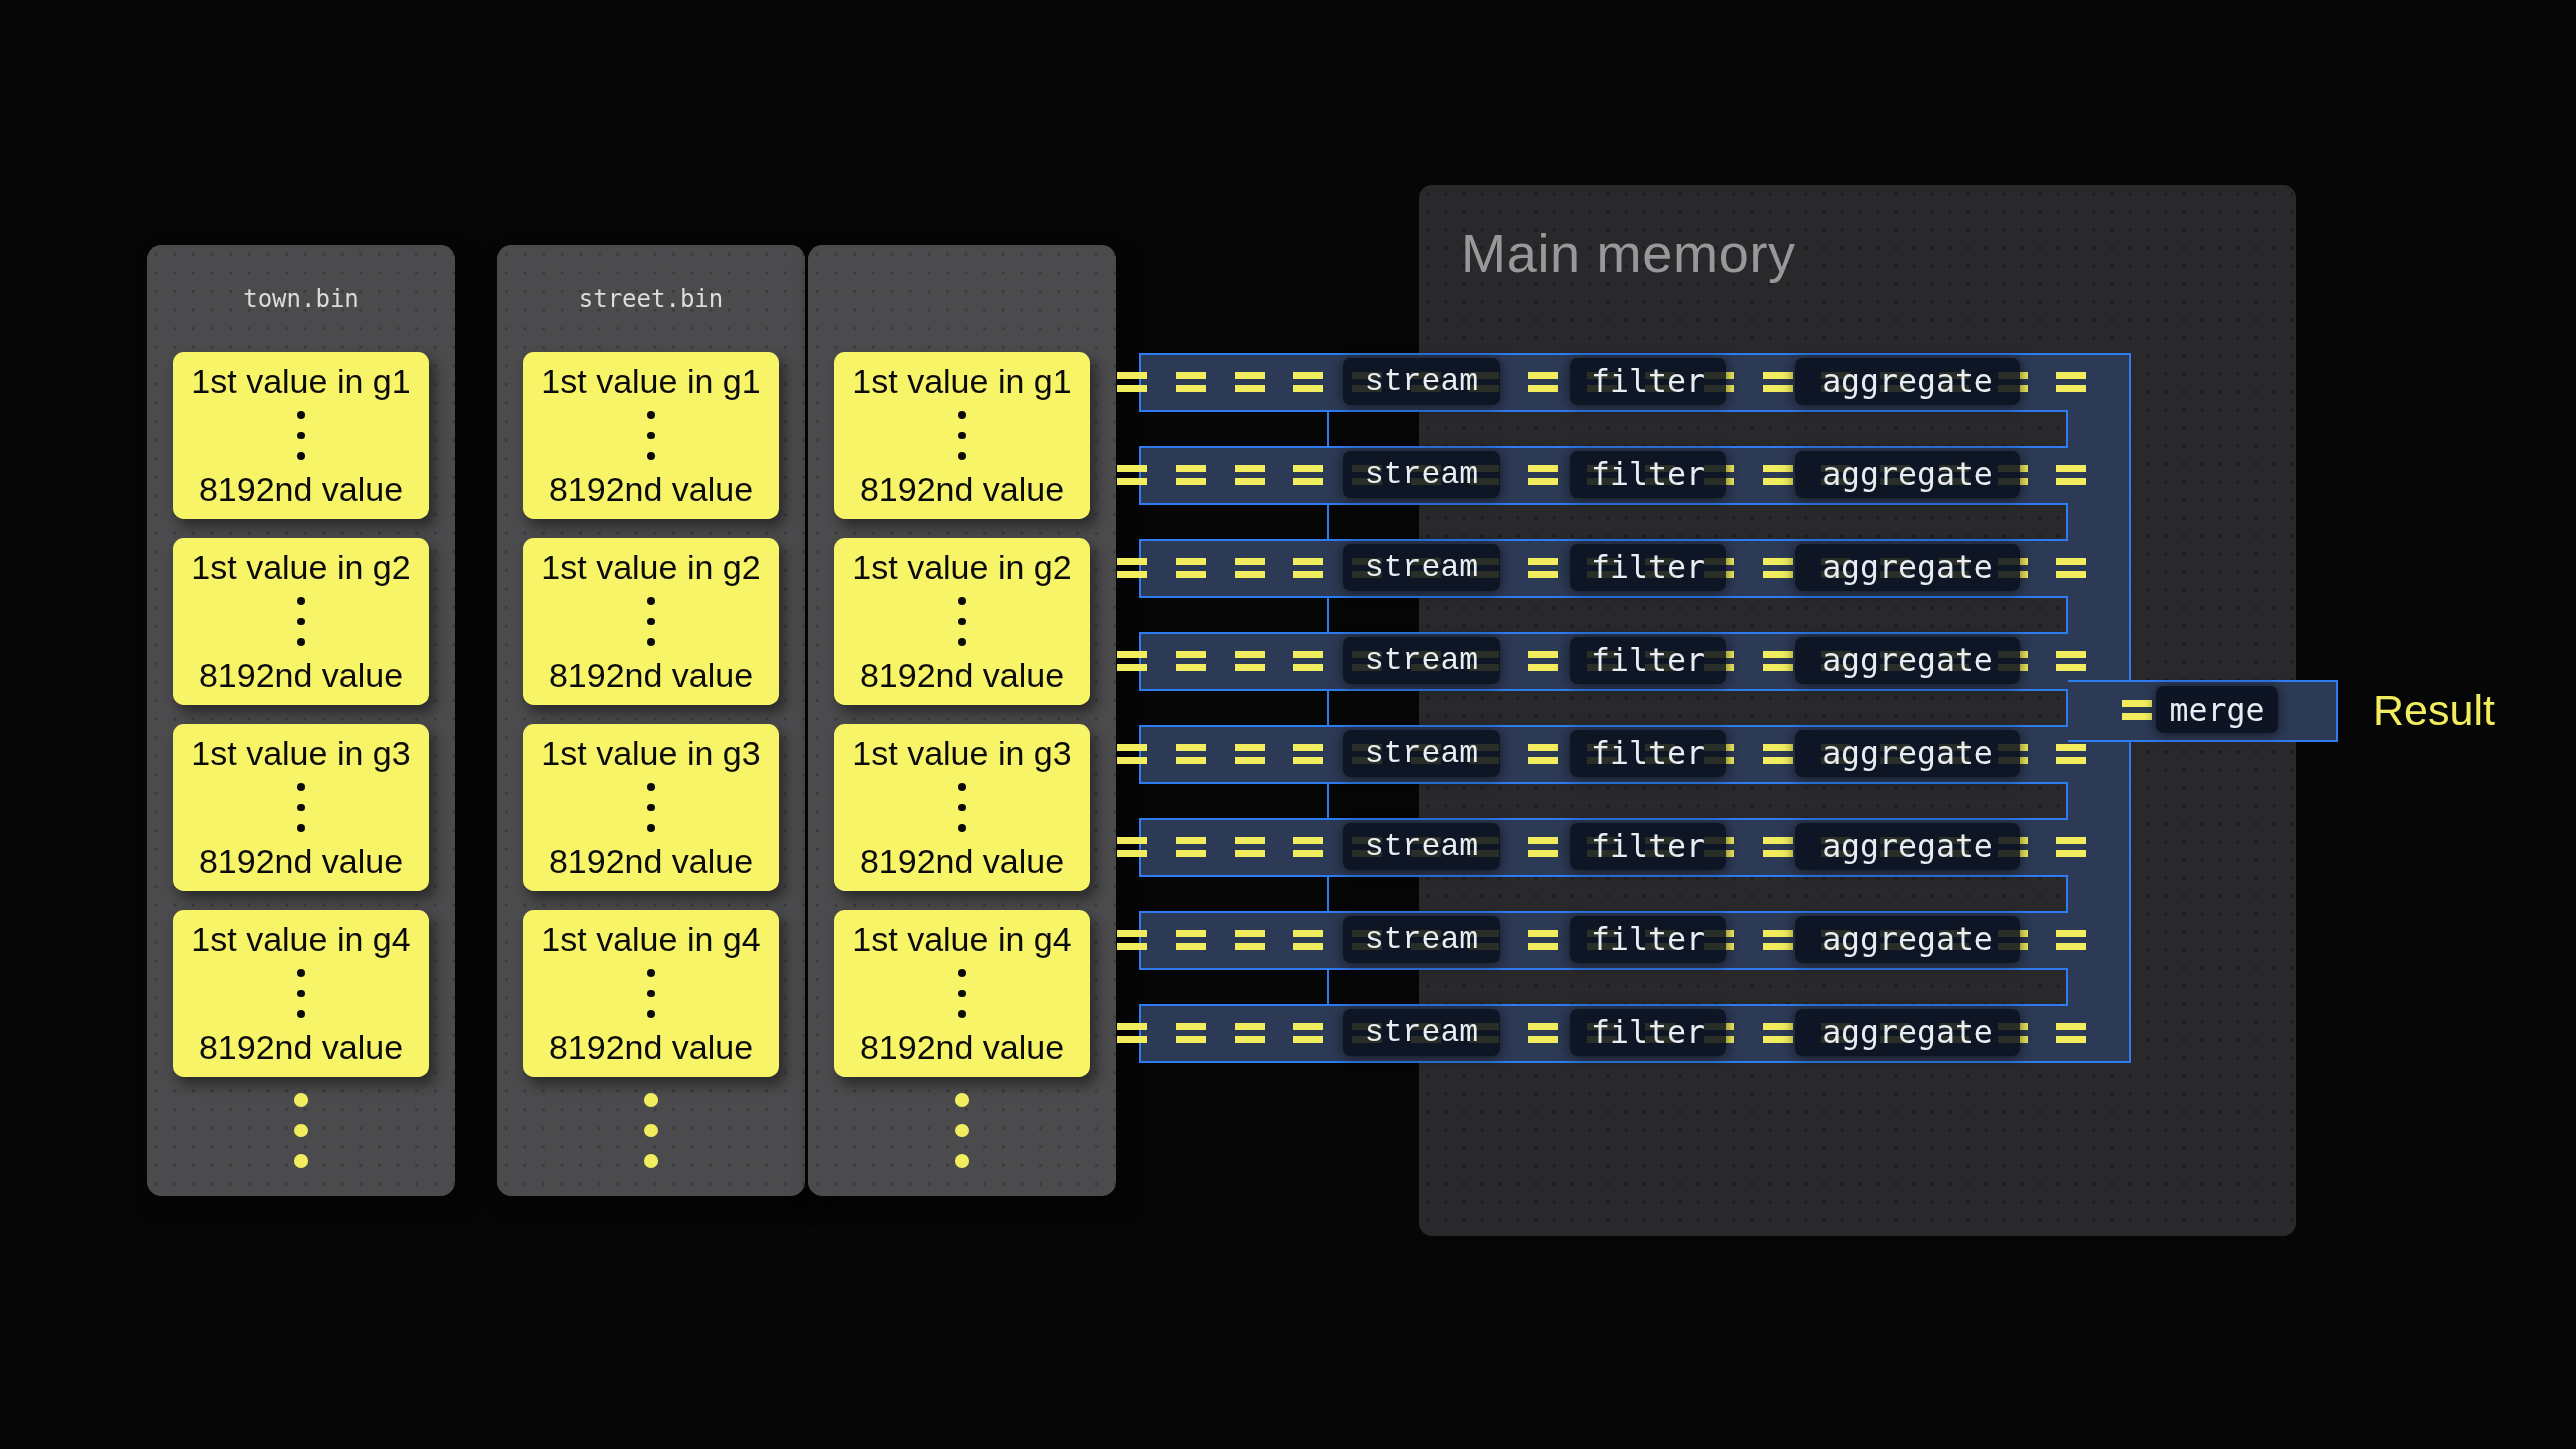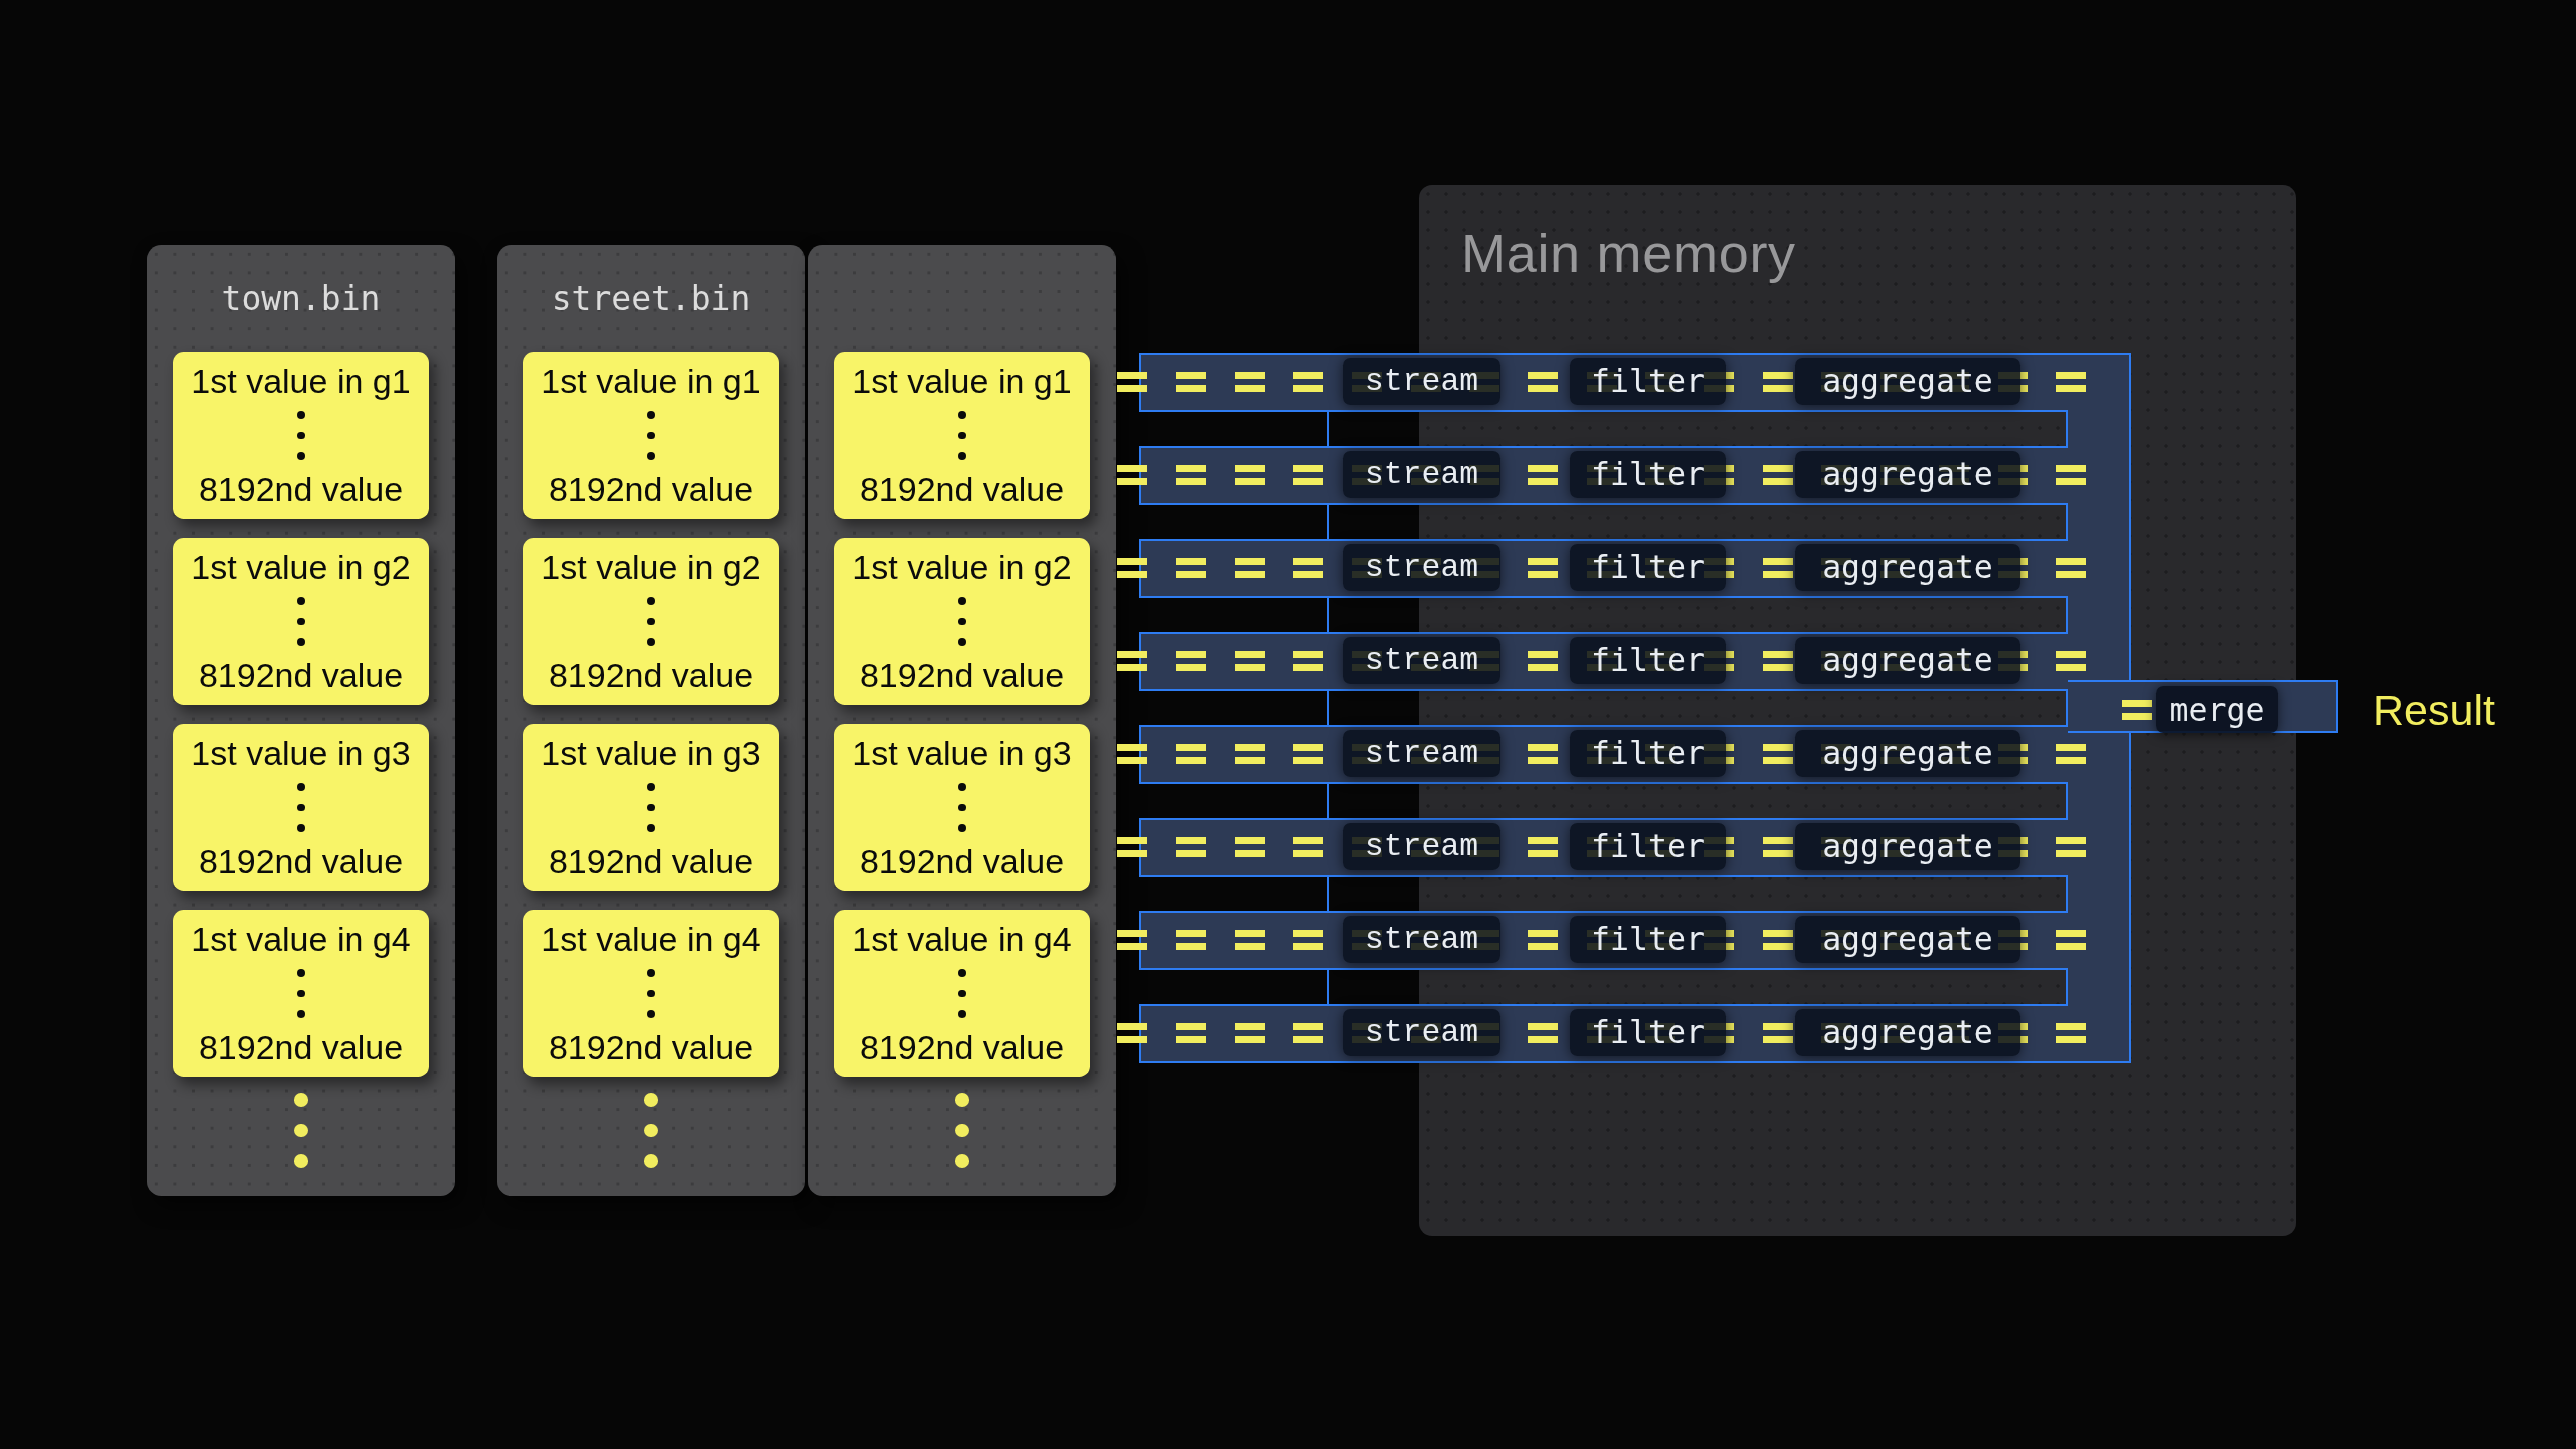--- a/index.html
+++ b/index.html
@@ -15,42 +15,42 @@
     color:#98989A;letter-spacing:0.7px;white-space:nowrap;}
 
   
   .file-col{position:absolute;top:245px;width:308px;height:951px;border-radius:14.3px;
     background-color:var(--column_bg,#4B4B4D);
     background-image:radial-gradient(rgba(0,0,0,0.20) 1.4px, transparent 1.9px);
     background-size:18.6px 18.6px;
     box-shadow:7.2px 10px 20px rgba(0,0,0,0.55);}
   .file-col-header{position:absolute;left:0;top:0;width:100%;height:107px;
     display:flex;align-items:center;justify-content:center;
-    font-family:"DejaVu Sans Mono",monospace;font-size:33px;color:#DCDCDC;}
+    font-family:"DejaVu Sans Mono",monospace;font-size:24px;color:#DCDCDC;}
   .value-block{position:absolute;left:26px;width:256px;height:167px;border-radius:10.7px;
     background:var(--block_yellow,#F8F468);box-shadow:5.7px 7.2px 13px rgba(0,0,0,0.45);
     display:flex;flex-direction:column;align-items:center;justify-content:space-between;
     padding:10px 0;box-sizing:border-box;}
   .value-block-label{font-size:34px;color:#0B0B0B;white-space:nowrap;}
   .mini-dots{display:flex;flex-direction:column;align-items:center;gap:13px;}
   .mini-dot{width:7.9px;height:7.9px;border-radius:50%;background:#0B0B0B;}
   .col-ellipsis{position:absolute;left:0;top:848px;width:100%;
     display:flex;flex-direction:column;align-items:center;gap:17px;}
   .big-dot{width:13.6px;height:13.6px;border-radius:50%;background:var(--dash_yellow,#F1ED5F);}
 
   
   .pipe-row{position:absolute;left:1139px;width:929px;height:59px;box-sizing:border-box;
     background:var(--pipeline_fill,#2D3A55);
     border:2.9px solid var(--pipeline_border,#2E7CF2);border-right:none;z-index:2;}
   .connector{position:absolute;left:1327px;width:741px;height:40px;box-sizing:border-box;
     border:2.9px solid var(--pipeline_border,#2E7CF2);background:transparent;z-index:1;}
   .bus{position:absolute;left:2068px;top:353px;width:63px;height:710px;box-sizing:border-box;
     background:var(--pipeline_fill,#2D3A55);
     border:2.9px solid var(--pipeline_border,#2E7CF2);border-left:none;z-index:1;}
-  .merge-stub{position:absolute;left:2068px;top:680px;width:270px;height:53px;box-sizing:border-box;
+  .merge-stub{position:absolute;left:2068px;top:680px;width:270px;height:62px;box-sizing:border-box;
     background:var(--pipeline_fill,#2D3A55);
     border:2.9px solid var(--pipeline_border,#2E7CF2);border-left:none;z-index:3;}
 
   
   .dash{position:absolute;width:30px;height:20px;box-sizing:border-box;
     border-top:7.2px solid var(--dash_yellow,#F1ED5F);
     border-bottom:7.2px solid var(--dash_yellow,#F1ED5F);}
 
   
   .stage-box{position:absolute;top:2.9px;height:47px;border-radius:7.2px;

